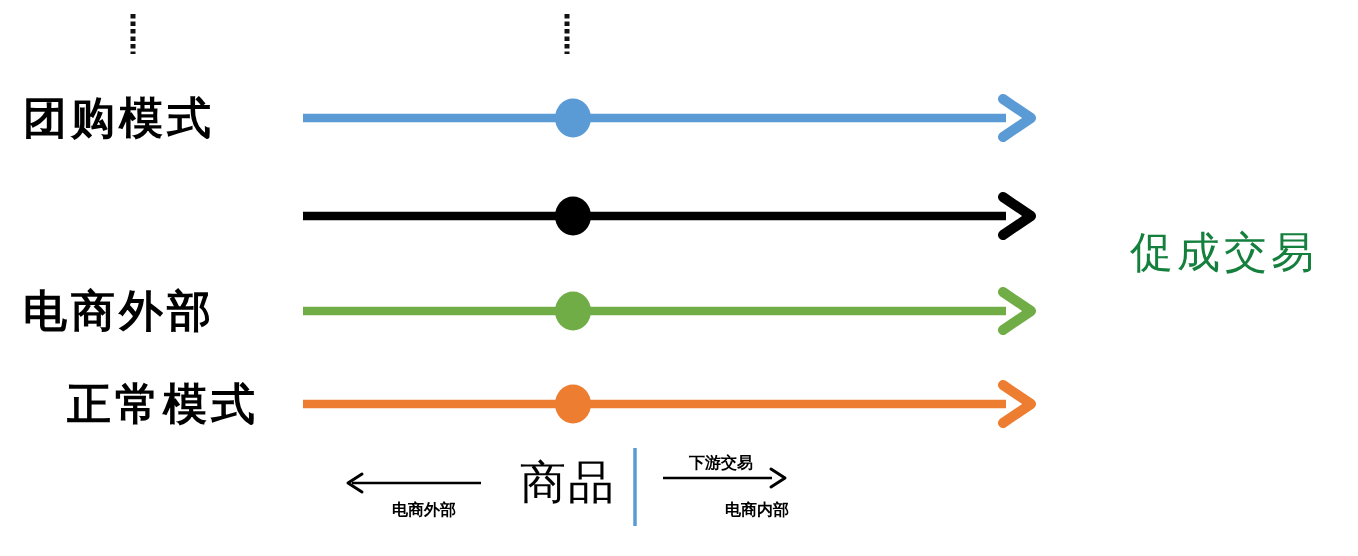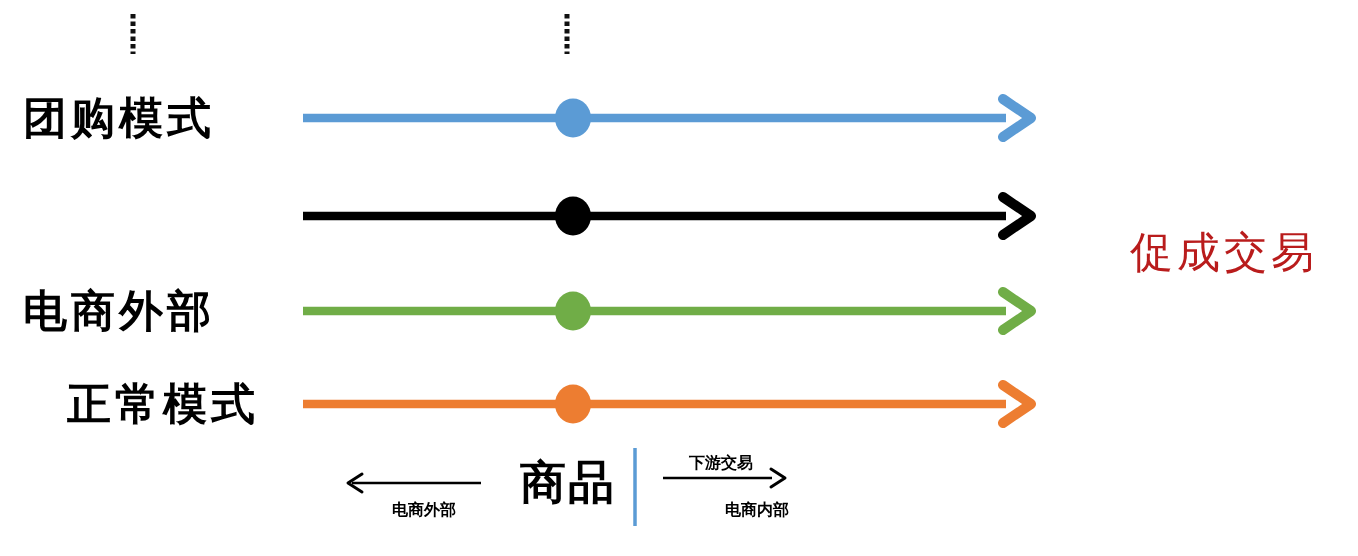--- a/index.html
+++ b/index.html
@@ -40,29 +40,29 @@
   .mode-label.row1 { top: 191px; }
   .mode-label.row2 { top: 286px; }
   .mode-label.row3 { top: 379px; margin-left: 44px; }
   .outcome-label {
     position: absolute;
     left: 1130px;
     top: 224px;
     font-size: 43px;
     font-weight: 400;
     letter-spacing: 4px;
-    color: #b91c1c;
+    color: #15803d;
     white-space: nowrap;
   }
   .product-label {
     position: absolute;
     left: 520px;
     top: 452px;
     font-size: 46px;
-    font-weight: 700;
+    font-weight: 400;
     letter-spacing: 2px;
     color: #000000;
     white-space: nowrap;
   }
   .axis-caption {
     position: absolute;
     font-size: 16px;
     font-weight: 700;
     color: #000000;
     text-align: center;

